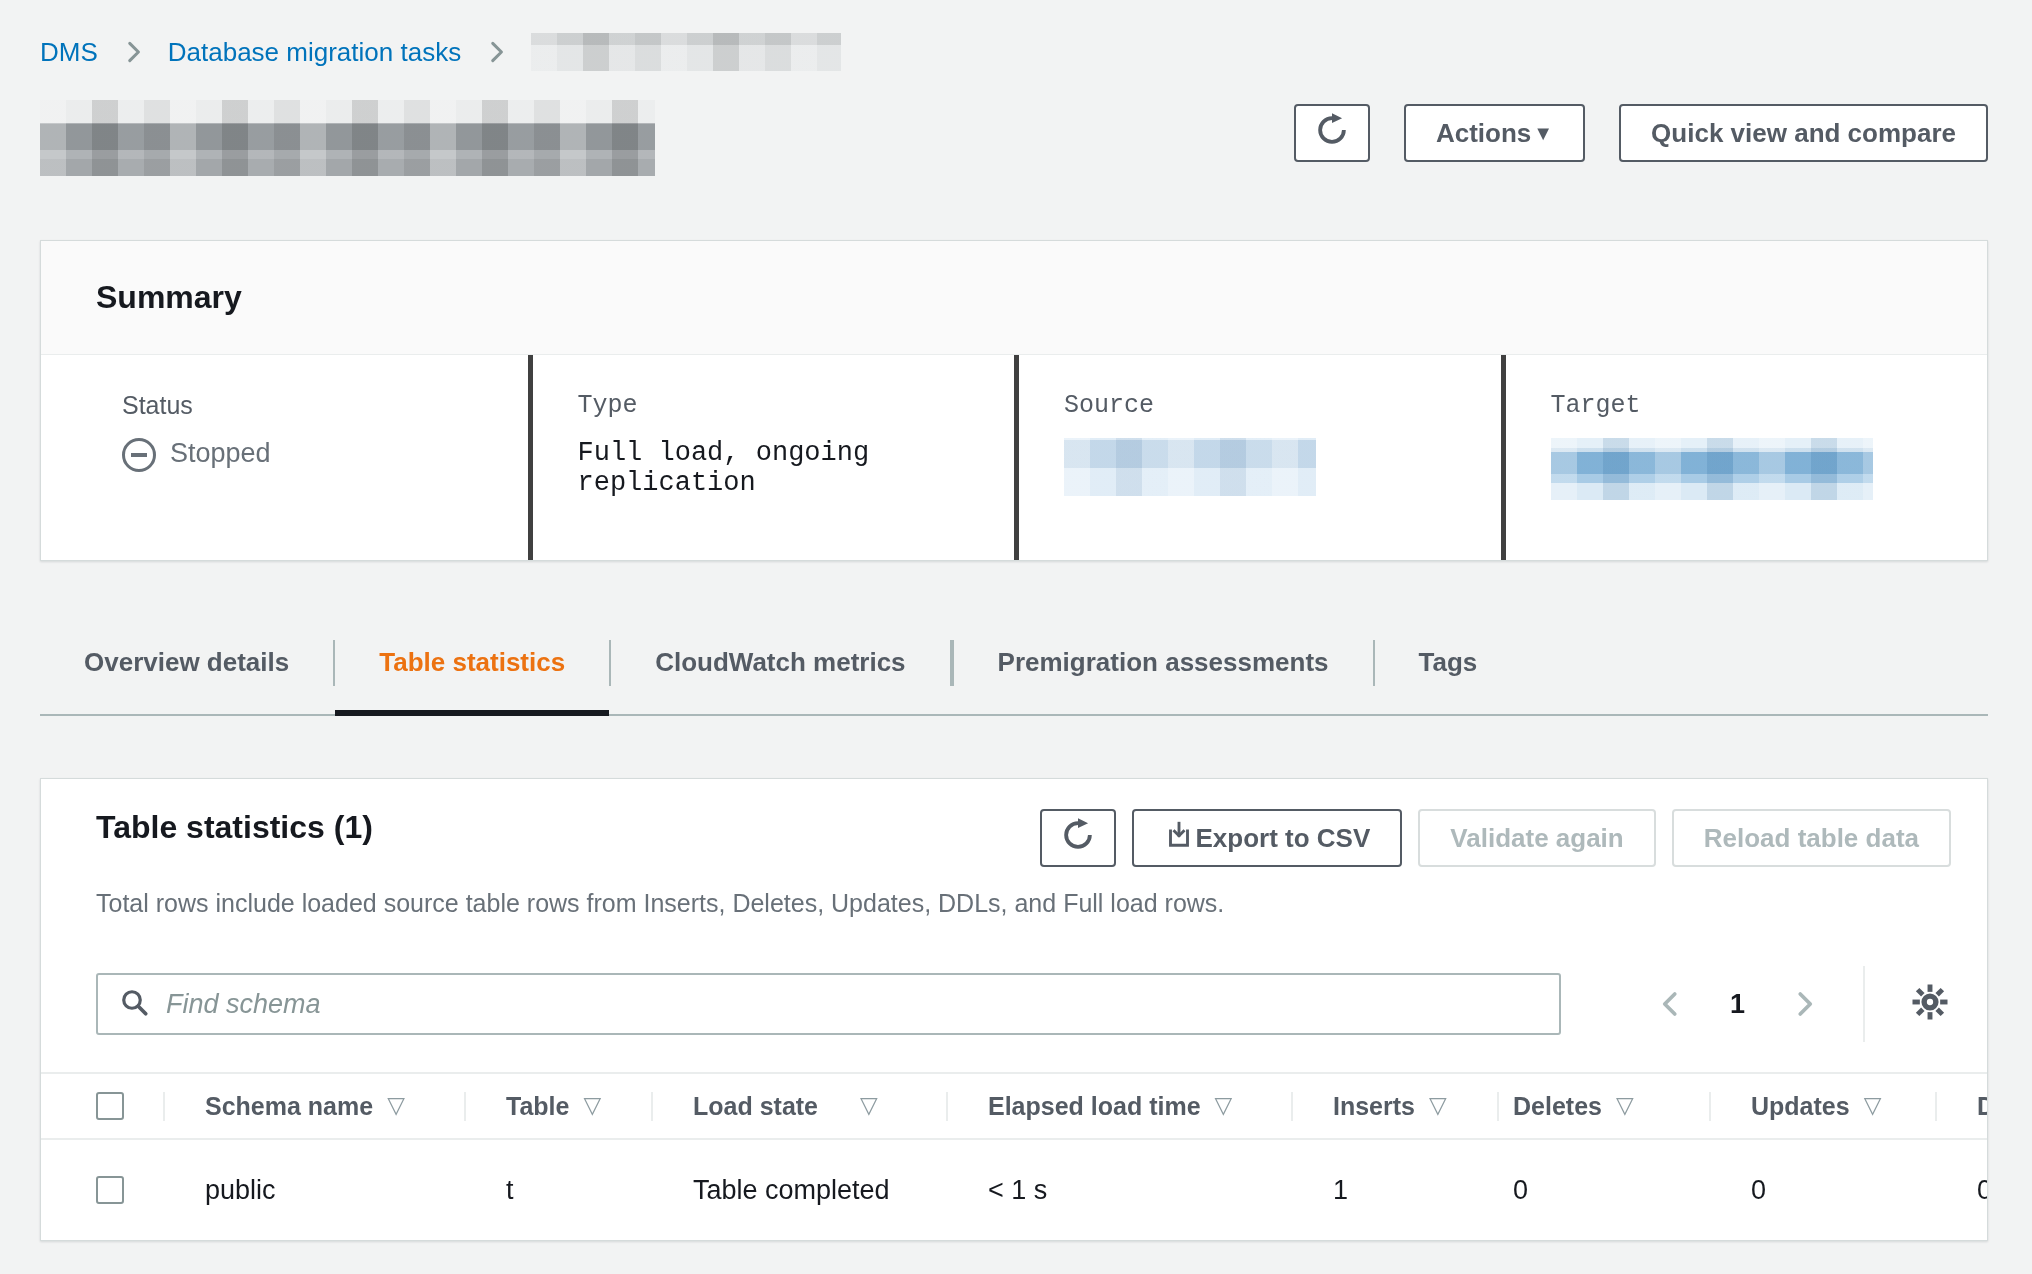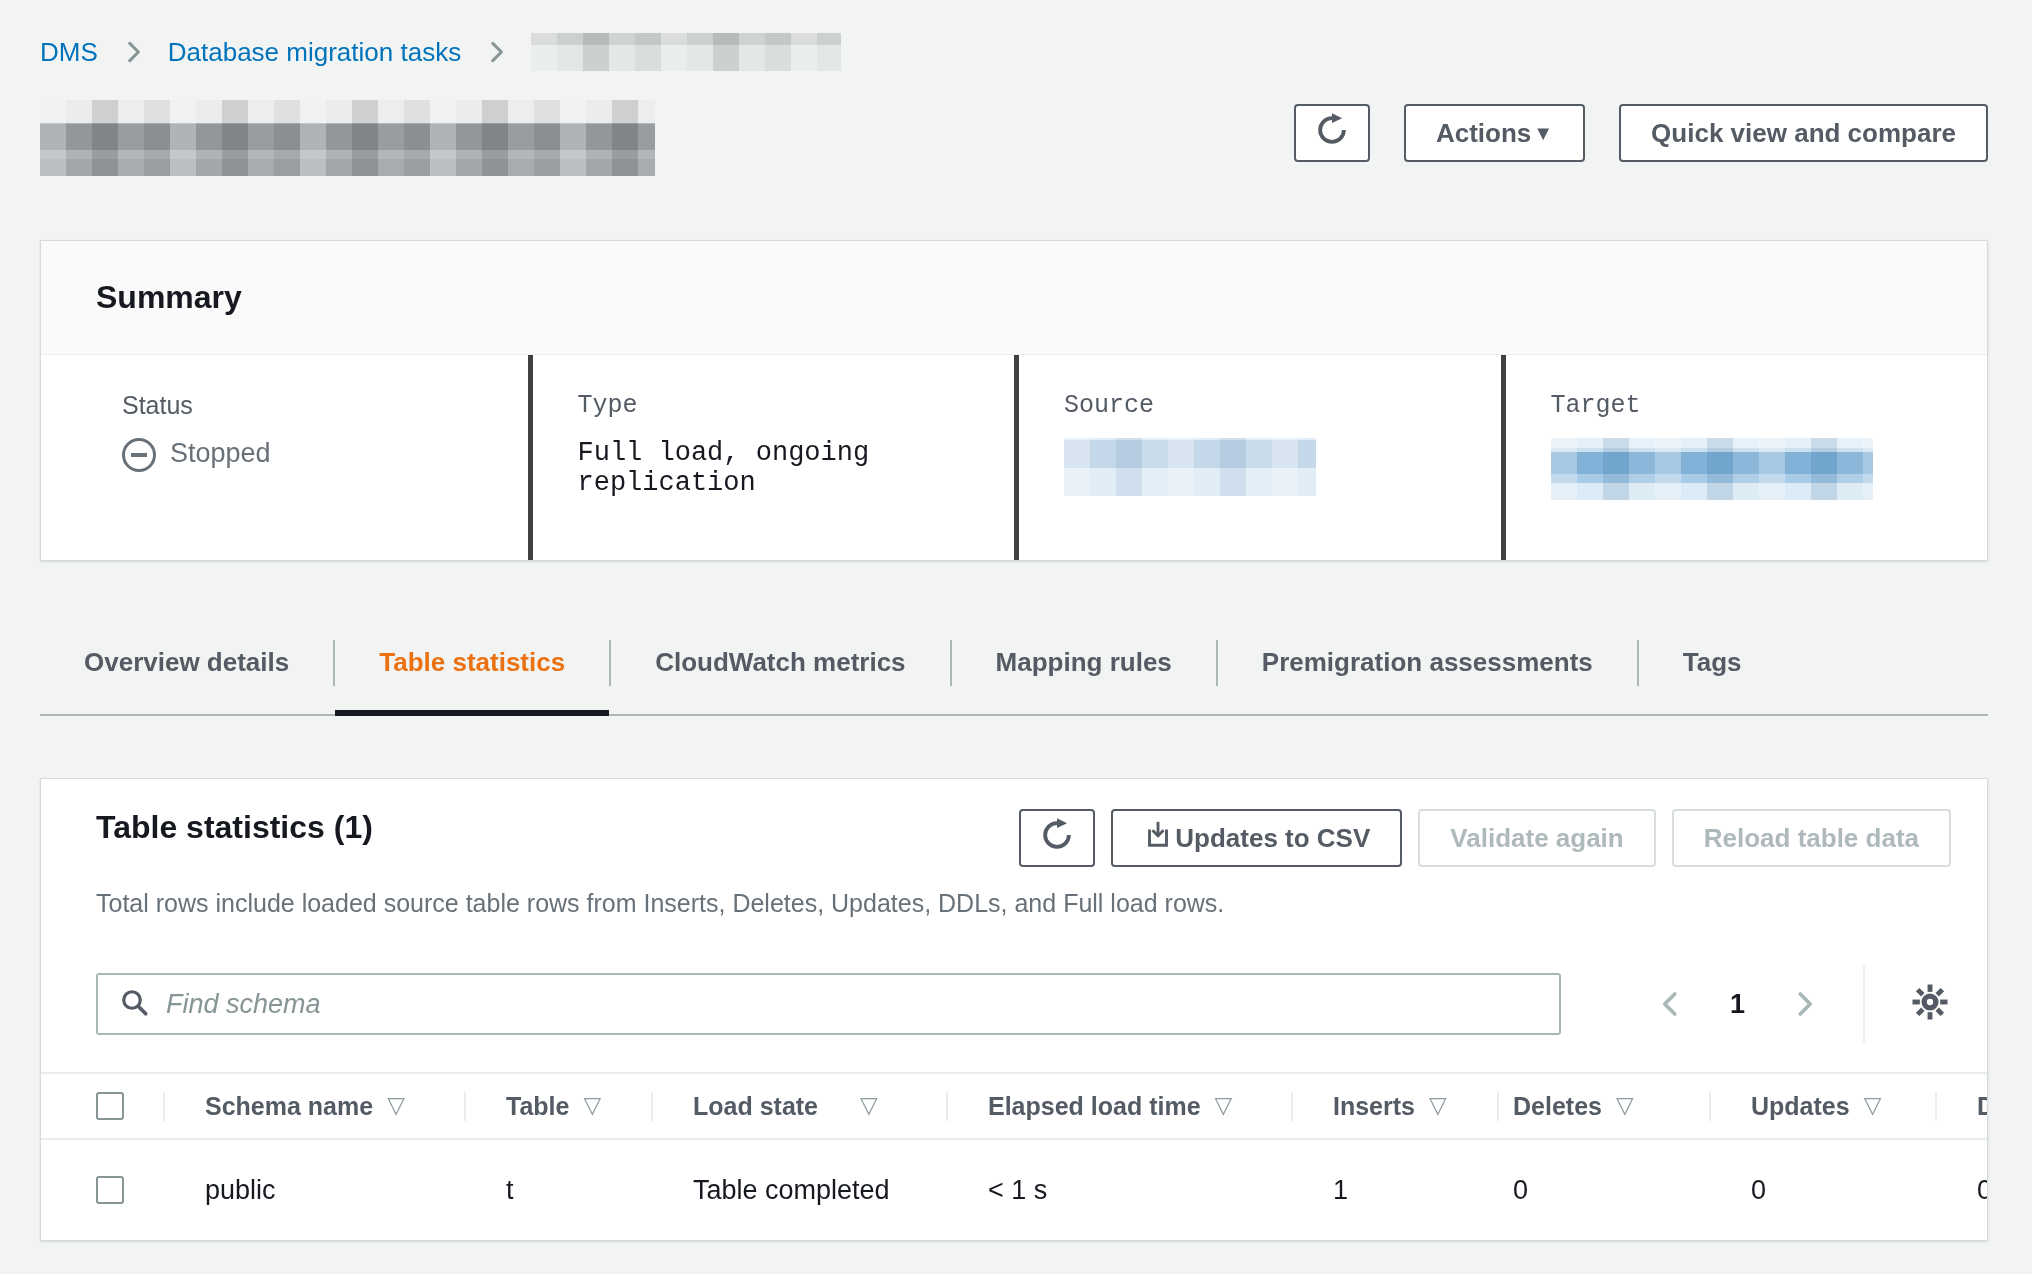--- a/index.html
+++ b/index.html
@@ -195,21 +195,20 @@
     </div>
   </div>
 
   <div class="tabs">
     <div class="tab">Overview details</div>
     <div class="tab-sep"></div>
     <div class="tab active">Table statistics</div>
     <div class="tab-sep"></div>
     <div class="tab">CloudWatch metrics</div>
     <div class="tab-sep"></div>
-    <div class="tab">Mapping rules</div>
     <div class="tab-sep"></div>
     <div class="tab">Premigration assessments</div>
     <div class="tab-sep"></div>
     <div class="tab">Tags</div>
   </div>
 
   <div class="card stats-card">
     <div class="stats-head">
       <div class="stats-title-row">
         <div class="card-title">Table statistics (1)</div>
@@ -223,21 +222,21 @@
             </span>
           </button>
           <button class="btn">
             <span>
               <svg viewBox="0 0 24 24" width="30" height="30" fill="none" stroke="#545b64" stroke-width="2.3" stroke-linecap="square">
                 <path d="M5.2 8.8 v11.4 h13.6 V8.8"></path>
                   <path d="M12 2.6 v9.6"></path>
                   <path d="M8.4 9 L12 12.6 15.6 9"></path>
               </svg>
             </span>
-            <span>Updates to CSV</span>
+            <span>Export to CSV</span>
           </button>
           <button class="btn btn-disabled">
             <span>Validate again</span>
           </button>
           <button class="btn btn-disabled">
             <span>Reload table data</span>
           </button>
         </div>
       </div>
       <div class="stats-desc">Total rows include loaded source table rows from Inserts, Deletes, Updates, DDLs, and Full load rows.</div>

